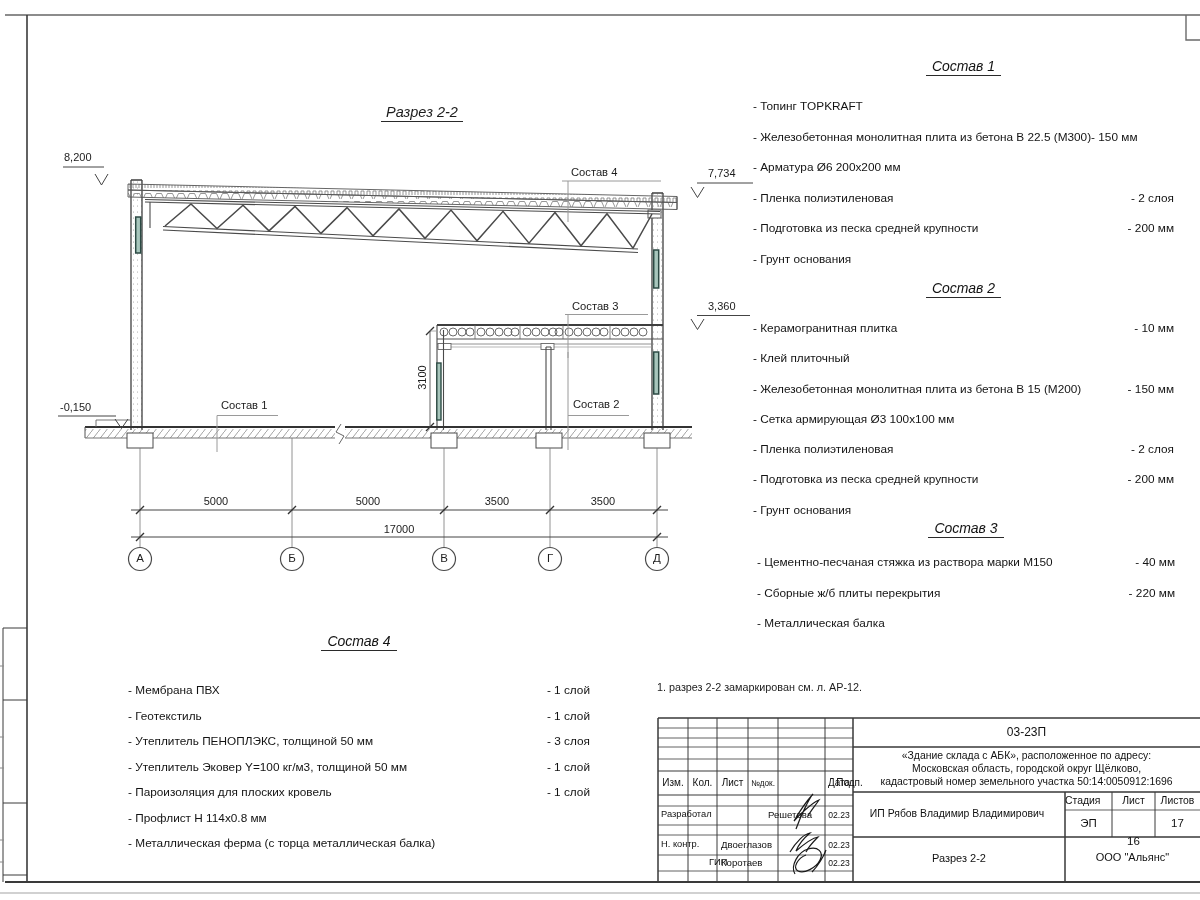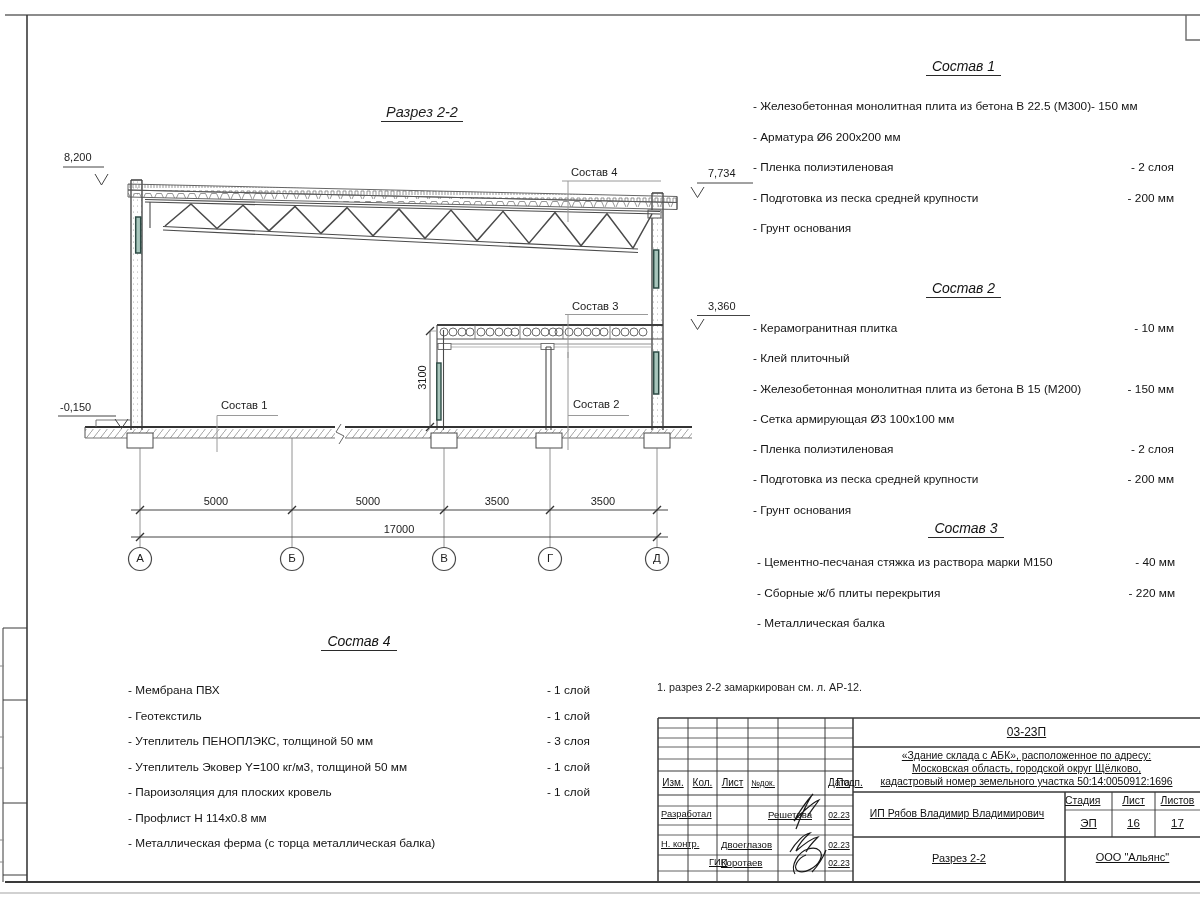--- a/index.html
+++ b/index.html
@@ -13,21 +13,21 @@
   
   .list{position:absolute;font-size:11.8px;color:#131313;}
   .list-head-wrap{text-align:center;height:17px;}
   .list-head{display:inline-block;font-style:italic;font-size:14px;border-bottom:1.1px solid #2a2a2a;padding:0 6px 1px;}
   .li{display:flex;justify-content:space-between;align-items:flex-start;}
   .s1 .li{height:30.5px;} .s2 .li{height:30.3px;} .s3 .li{height:30.5px;} .s4 .li{height:25.5px;}
   .s1 .list-head-wrap{margin-bottom:24px;} .s2 .list-head-wrap{margin-bottom:24px;}
   .s3 .list-head-wrap{margin-bottom:18px;} .s4 .list-head-wrap{margin-bottom:33px;}
   .iv{padding-left:8px;}
   
-  .tb{position:absolute;font-size:10px;color:#111;text-decoration:underline;}
+  .tb{position:absolute;font-size:10px;color:#111;}
   .small{font-size:8.2px;}
   .dim{font-size:11px;}
   .axl{font-size:11.5px;width:24px;text-align:center;}
   .rot{transform:rotate(-90deg);transform-origin:center center;}
 </style>
 </head>
 <body>
 
 <div class="sheet">
 
@@ -226,20 +226,24 @@
 
 <div class="t axl" style="left:128px;top:552px;">А</div>
 <div class="t axl" style="left:280px;top:552px;">Б</div>
 <div class="t axl" style="left:432px;top:552px;">В</div>
 <div class="t axl" style="left:538px;top:552px;">Г</div>
 <div class="t axl" style="left:645px;top:552px;">Д</div>
 
 <div class="list s1" style="left:753px;top:58px;width:421px;">
   <div class="list-head-wrap"><span class="list-head">Состав 1</span></div>
   <div class="li">
+        <span>- Топинг TOPKRAFT</span>
+        <span class="iv"></span>
+      </div>
+  <div class="li">
         <span>- Железобетонная  монолитная плита из бетона  В 22.5 (М300)- 150 мм</span>
         <span class="iv"></span>
       </div>
   <div class="li">
         <span>- Арматура Ø6 200х200 мм</span>
         <span class="iv"></span>
       </div>
   <div class="li">
         <span>- Пленка полиэтиленовая</span>
         <span class="iv">-  2 слоя</span>
@@ -359,19 +363,19 @@
 <div class="tb ctr" style="left:853px;top:750px;width:347px;font-size:10.4px;">«Здание склада с АБК», расположенное по адресу:</div>
 <div class="tb ctr" style="left:853px;top:763px;width:347px;font-size:10.4px;">Московская область, городской округ Щёлково,</div>
 <div class="tb ctr" style="left:853px;top:776px;width:347px;font-size:10.4px;">кадастровый номер земельного участка 50:14:0050912:1696</div>
 
 <div class="tb ctr" style="left:853px;top:808px;width:208px;font-size:10.4px;">ИП Рябов Владимир Владимирович</div>
 
 <div class="tb ctr" style="left:1065px;top:795px;width:28px;font-size:10.4px;">Стадия</div>
 <div class="tb ctr" style="left:1112px;top:795px;width:43px;font-size:10.4px;">Лист</div>
 <div class="tb ctr" style="left:1155px;top:795px;width:45px;font-size:10.4px;">Листов</div>
 <div class="tb ctr" style="left:1065px;top:817px;width:47px;font-size:11.5px;">ЭП</div>
-<div class="tb ctr" style="left:1112px;top:817px;width:43px;font-size:11.5px;">16</div>
+<div class="tb ctr" style="left:1112px;top:835px;width:43px;font-size:11.5px;">16</div>
 <div class="tb ctr" style="left:1155px;top:817px;width:45px;font-size:11.5px;">17</div>
 
 <div class="tb ctr" style="left:853px;top:852px;width:212px;font-size:11px;">Разрез 2-2</div>
 <div class="tb ctr" style="left:1065px;top:851px;width:135px;font-size:11px;">ООО "Альянс"</div>
 
 </div>
 
 </body></html>

